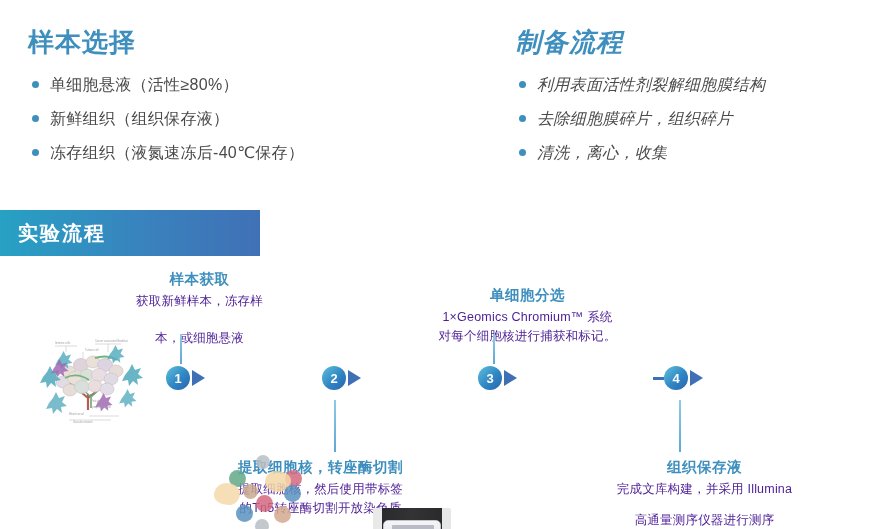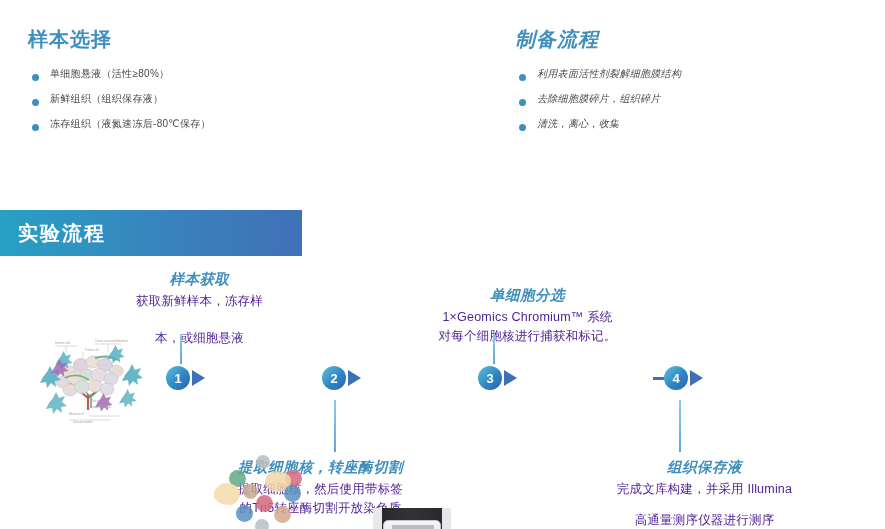--- a/index.html
+++ b/index.html
@@ -10,63 +10,62 @@
     font-family: "Liberation Sans", "DejaVu Sans", sans-serif;
     overflow: hidden;
   }
   .page { position: relative; width: 885px; height: 529px; background:#fff; }
 
   
   .col-left  { position:absolute; left:28px;  top:28px; width:440px; }
   .col-right { position:absolute; left:515px; top:28px; width:360px;font-style:italic; }
 
   .sec-title {
-    font-size: 20px;
+    font-size: 26px;
     font-weight: bold;
     color: #3e8fbe;
     letter-spacing: 1px;
     margin: 0 0 16px 0;
     line-height: 1.1;
   }
   .bullets { list-style:none; margin:0; padding:0; }
   .bullets li {
     display:flex; align-items:flex-start;
-    font-size: 10px;
+    font-size: 16px;
     color: #4a4a4a;
     line-height: 1.5;
     margin-bottom: 10px;
     letter-spacing: .3px;
   }
   .bullets li .dot {
     width:7px; height:7px; border-radius:50%;
     background:#3e8fbe;
     margin: 8px 11px 0 4px;
     flex: 0 0 auto;
   }
 
   
   .banner {
     position:absolute; left:0; top:210px;
-    width: 302px; height: 46px;
+    width: 260px; height: 46px;
     background: linear-gradient(90deg, #27a1c4 0%, #3a80bd 60%, #4071b6 100%);
     display:flex; align-items:center;
   }
   .banner .btext {
     color:#fff; font-size: 20px; font-weight:bold;
     letter-spacing: 2px; padding-left: 18px;
   }
 
   
   .flow { position:absolute; left:0; top:262px; width:885px; height:267px; }
 
   .lbl-title {
     color:#3e8fbe; font-weight:bold; font-size:14.5px;
     text-align:center; letter-spacing:.5px; line-height:1.3;
     white-space:nowrap;
-    font-style:italic;
   }
   .lbl-body {
     color:#4c1d95; font-size:12.5px; text-align:center;
     line-height:1.55; letter-spacing:.2px; margin-top:3px;
   }
   .lbl-box { position:absolute; }
 
   
   .step { position:absolute; display:flex; align-items:center; }
   .circ {
@@ -129,21 +128,21 @@
       <li>
         <span class="dot"></span>
         <span>单细胞悬液（活性≥80%）</span>
       </li>
       <li>
         <span class="dot"></span>
         <span>新鲜组织（组织保存液）</span>
       </li>
       <li>
         <span class="dot"></span>
-        <span>冻存组织（液氮速冻后-80℃保存）</span>
+        <span>冻存组织（液氮速冻后-40℃保存）</span>
       </li>
     </ul>
   </div>
 
   <div class="col-right">
     <div class="sec-title">制备流程</div>
     <ul class="bullets">
       <li>
         <span class="dot"></span>
         <span>利用表面活性剂裂解细胞膜结构</span>

